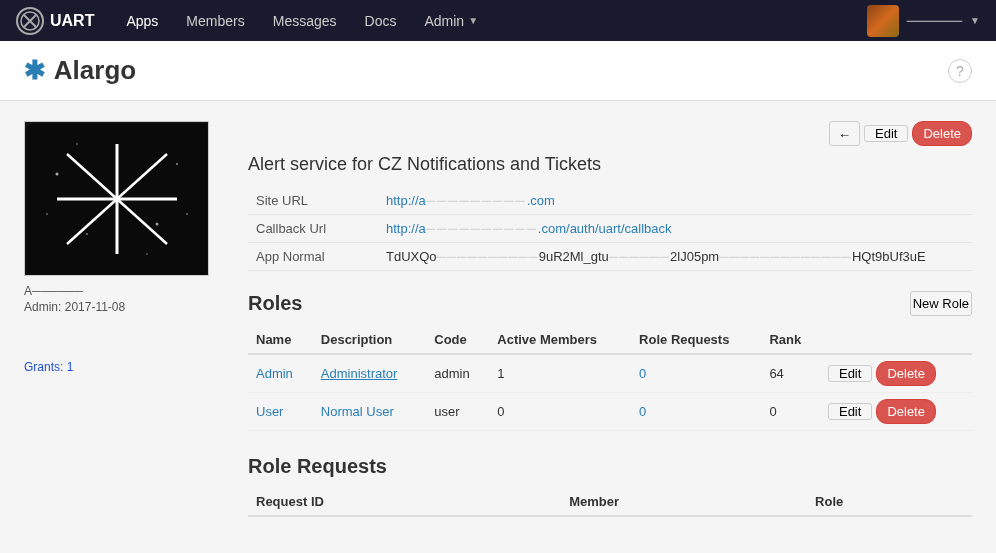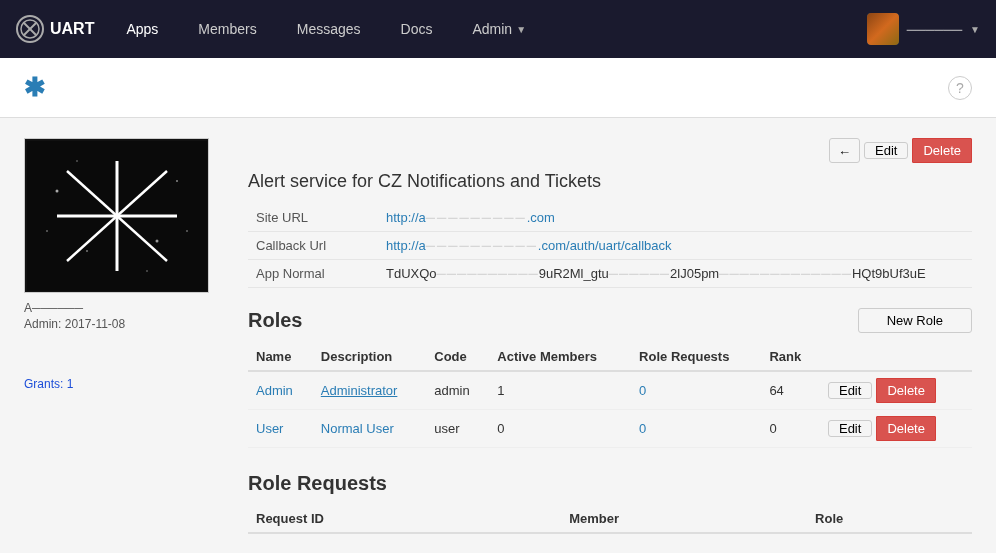--- a/index.html
+++ b/index.html
@@ -4,21 +4,21 @@
   <style>
     * { box-sizing: border-box; margin: 0; padding: 0; }
     body { font-family: Arial, Helvetica, sans-serif; font-size: 14px; background: #f5f5f5; color: #333; }
 
     
     .navbar {
       background: #1a1a2e;
       display: flex;
       align-items: center;
       padding: 0 16px;
-      height: 58px;
+      height: 41px;
       color: #fff;
     }
     .navbar-brand {
       display: flex;
       align-items: center;
       gap: 6px;
       margin-right: 20px;
       color: #fff;
       font-weight: bold;
       font-size: 16px;
@@ -30,21 +30,21 @@
       border-radius: 50%;
       display: flex;
       align-items: center;
       justify-content: center;
       font-size: 12px;
       color: #ccc;
     }
     .navbar-nav {
       display: flex;
       align-items: flex-end;
-      gap: 16px;
+      gap: 4px;
       flex: 1;
     }
     .nav-item {
       padding: 8px 12px;
       color: #ccc;
       cursor: pointer;
       font-size: 14px;
       text-decoration: none;
       display: flex;
       align-items: center;
@@ -215,27 +215,27 @@
       cursor: pointer;
       border-radius: 3px;
       font-size: 13px;
     }
     .btn-delete {
       background: #d9534f;
       border: 1px solid #d43f3a;
       color: #fff;
       padding: 4px 10px;
       cursor: pointer;
-      border-radius: 1px;
+      border-radius: 11px;
       font-size: 13px;
     }
     .btn-new-role {
       background: #f5f5f5;
       border: 1px solid #ccc;
-      padding: 4px 28px;
+      padding: 4px 2px;
       cursor: pointer;
       border-radius: 3px;
       font-size: 13px;
     }
 
     
     .roles-header {
       display: flex;
       justify-content: space-between;
       align-items: center;
@@ -324,20 +324,21 @@
         <div class="avatar-img"></div>
       </div>
       <span class="username-nav">──────</span>
       <span class="dropdown-arrow">▼</span>
     </div>
   </nav>
 
   <div class="page-header">
     <div class="page-title">
       <span class="asterisk">✱</span>
+      <span>Alargo</span>
     </div>
     <div class="help-icon">?</div>
   </div>
 
   <div class="main-content">
 
     <div class="left-panel">
       <div class="app-image">
         <svg viewBox="0 0 180 150" xmlns="http://www.w3.org/2000/svg">
           <rect width="180" height="150" fill="#0a0a0a"></rect>

